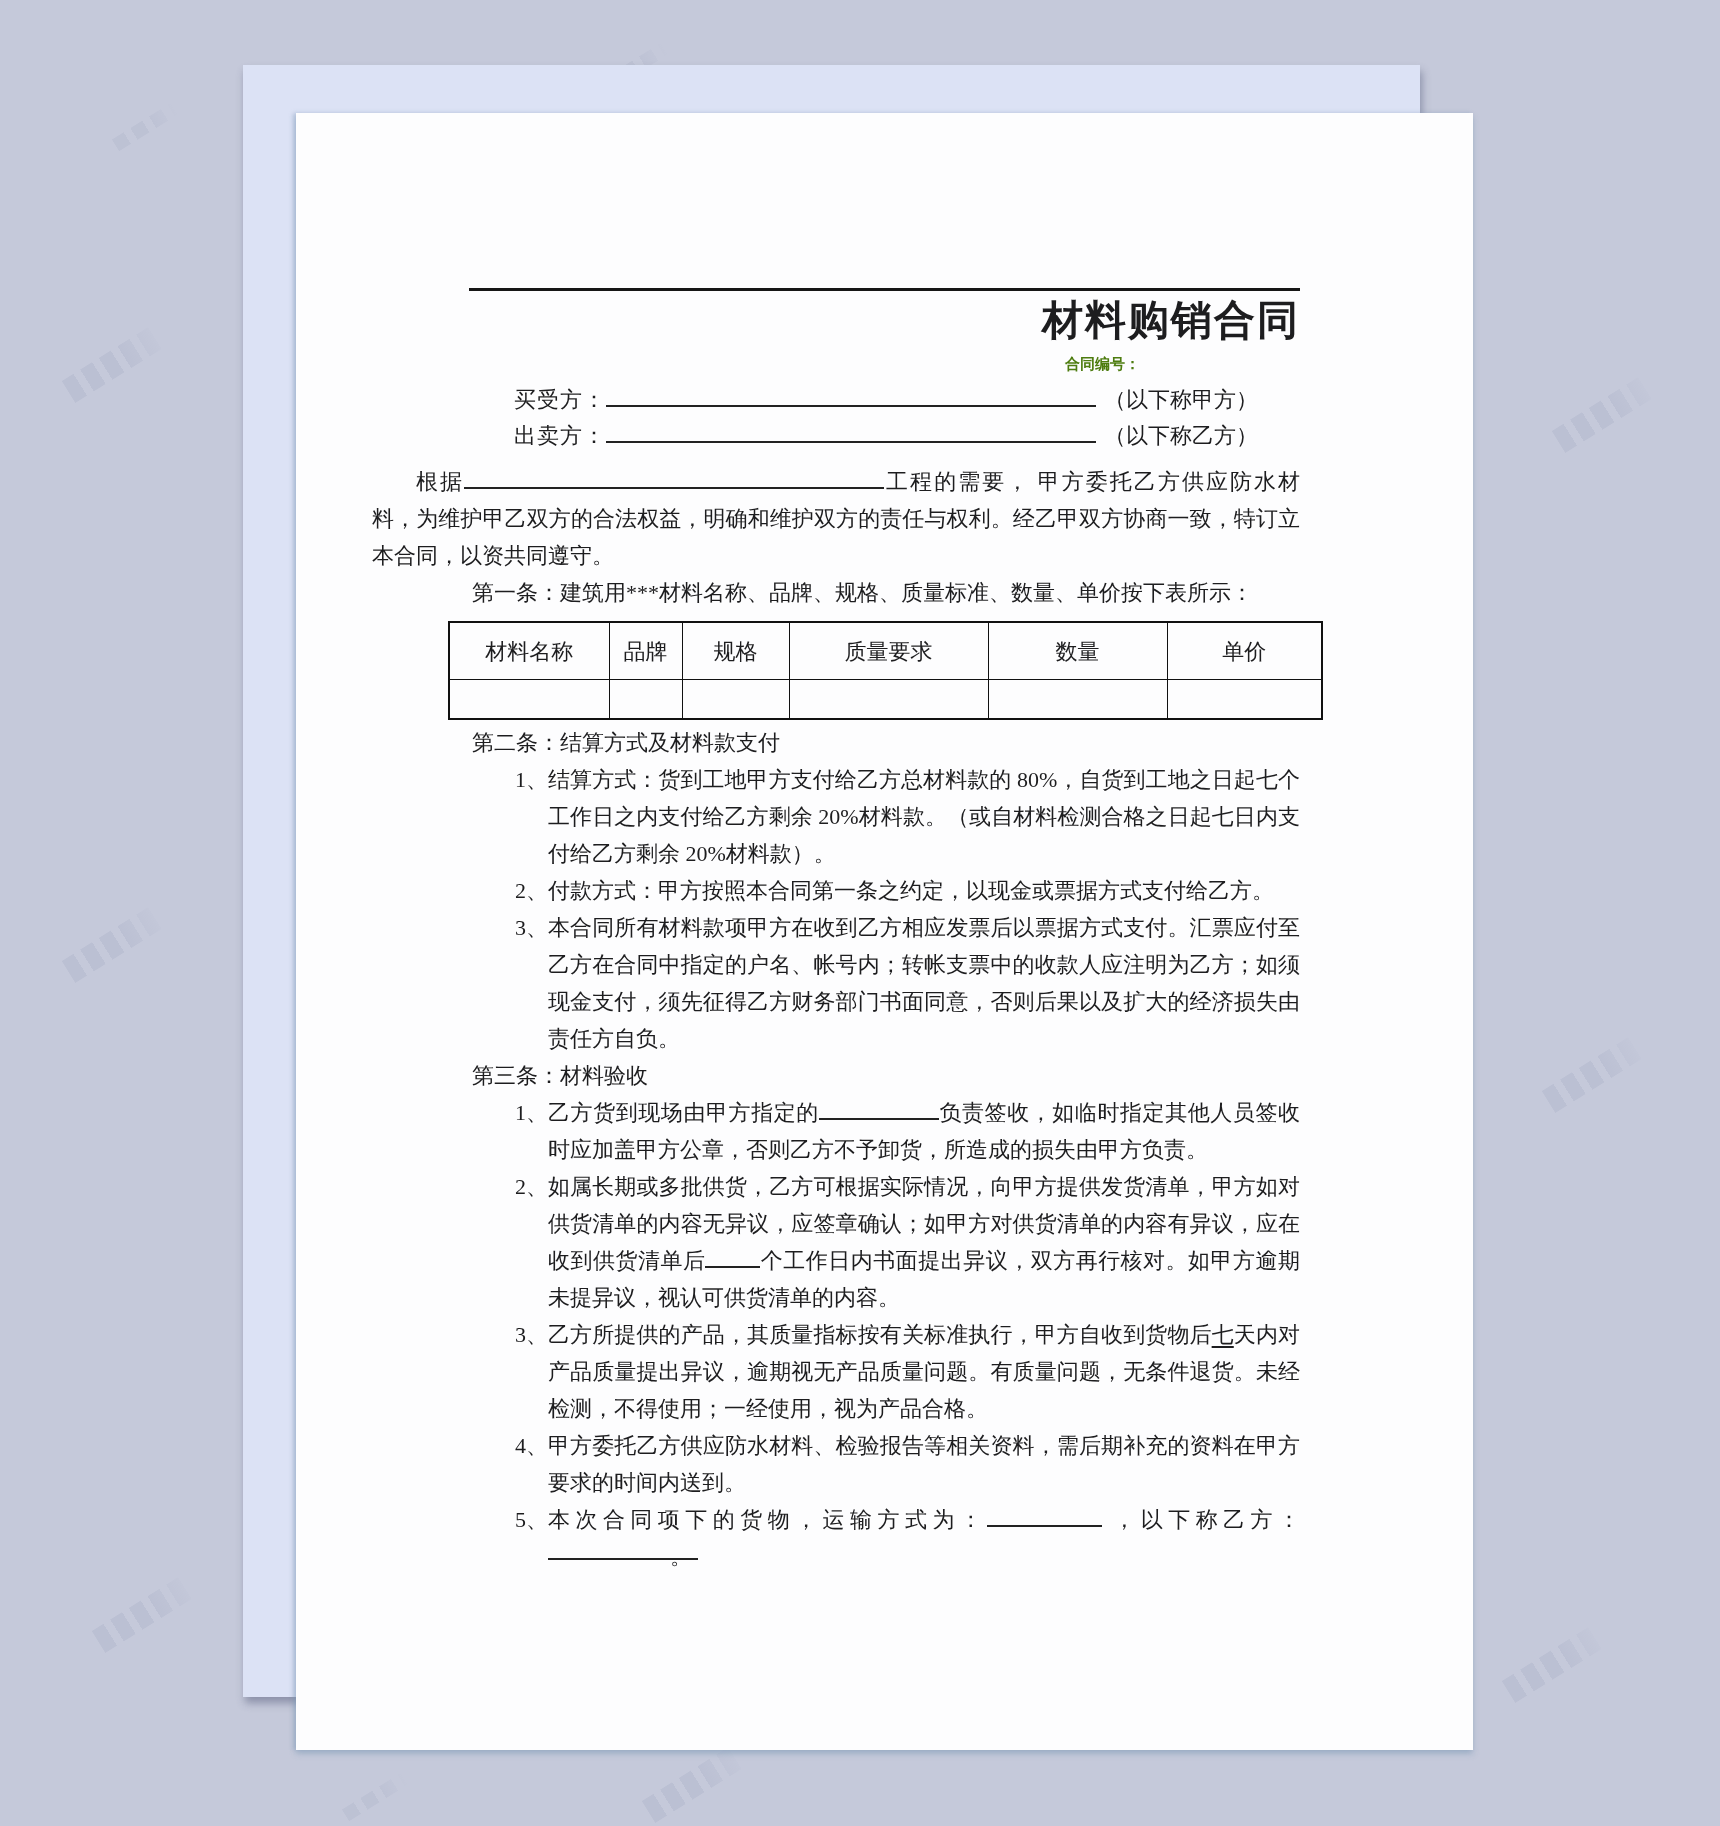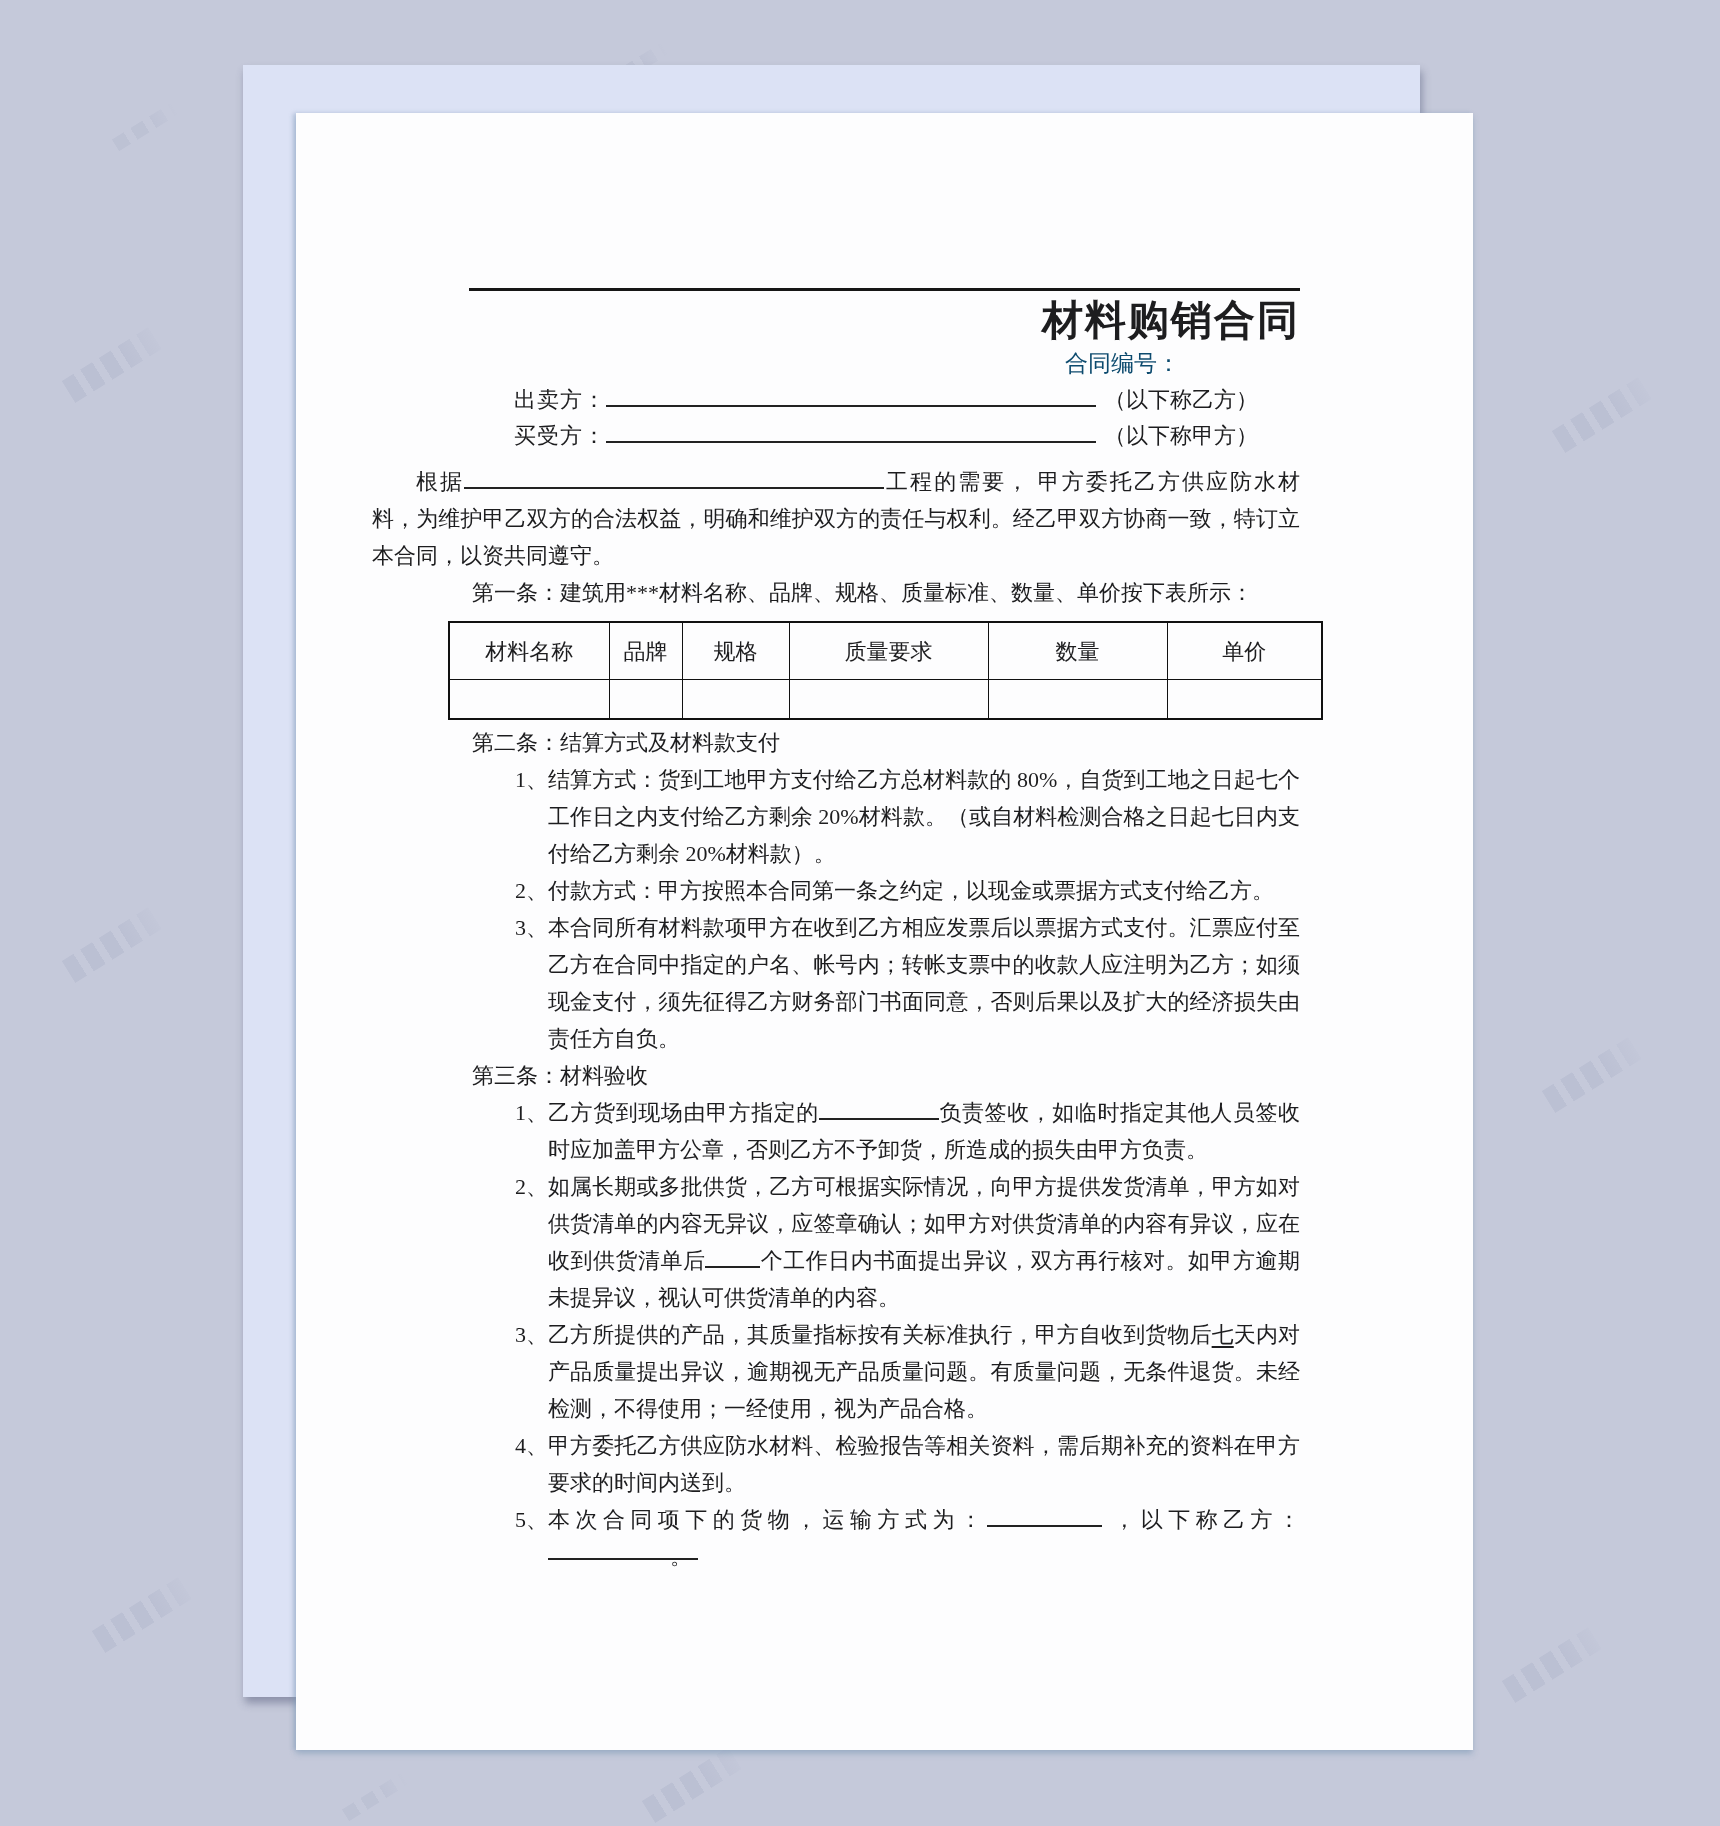--- a/index.html
+++ b/index.html
@@ -24,21 +24,21 @@
   }
   .toprule{
     height:0;border-top:3px solid #161616;margin:0 173px;
   }
   .doc-title{
     margin:6px 173px 6px 173px;text-align:right;
     font-size:41px;line-height:46px;font-weight:bold;letter-spacing:2px;
   }
   .contract-no{
     margin-top:2px;padding-left:769px;
-    font-size:23px;line-height:30px;font-weight:normal;color:#0c4a6e;
+    font-size:15px;line-height:30px;font-weight:bold;color:#4d7c0f;
   }
   .party-row{padding-left:218px;line-height:31px;margin-top:4px;white-space:nowrap;}
   .party-row .plabel{letter-spacing:1px;}
   .blank{
     display:inline-block;border-bottom:2px solid #222;height:1em;
     vertical-align:baseline;
   }
   .b490{width:490px;}
   .b420{width:420px;}
   .b120{width:120px;}
@@ -96,25 +96,25 @@
 
 <div class="sheet-front">
 
   <div class="toprule"></div>
 
   <div class="doc-title">材料购销合同</div>
 
   <div class="contract-no">合同编号：</div>
 
   <div class="party-row">
-    <span class="plabel">出卖方：</span><span class="blank b490"></span><span class="party-suffix">（以下称乙方）</span>
+    <span class="plabel">买受方：</span><span class="blank b490"></span><span class="party-suffix">（以下称甲方）</span>
   </div>
 
   <div class="party-row">
-    <span class="plabel">买受方：</span><span class="blank b490"></span><span class="party-suffix">（以下称甲方）</span>
+    <span class="plabel">出卖方：</span><span class="blank b490"></span><span class="party-suffix">（以下称乙方）</span>
   </div>
 
   <p class="preamble" style="margin-top:12px;margin-bottom:0;">
     <span>根据</span><span class="blank b420"></span><span>工程的需要， 甲方委托乙方供应防水材料，为维护甲乙双方的合法权益，明确和维护双方的责任与权利。经乙甲双方协商一致，特订立本合同，以资共同遵守。</span>
   </p>
 
   <div class="clause-head">第一条：建筑用***材料名称、品牌、规格、质量标准、数量、单价按下表所示：</div>
 
   <table class="mtable">
     <colgroup>

